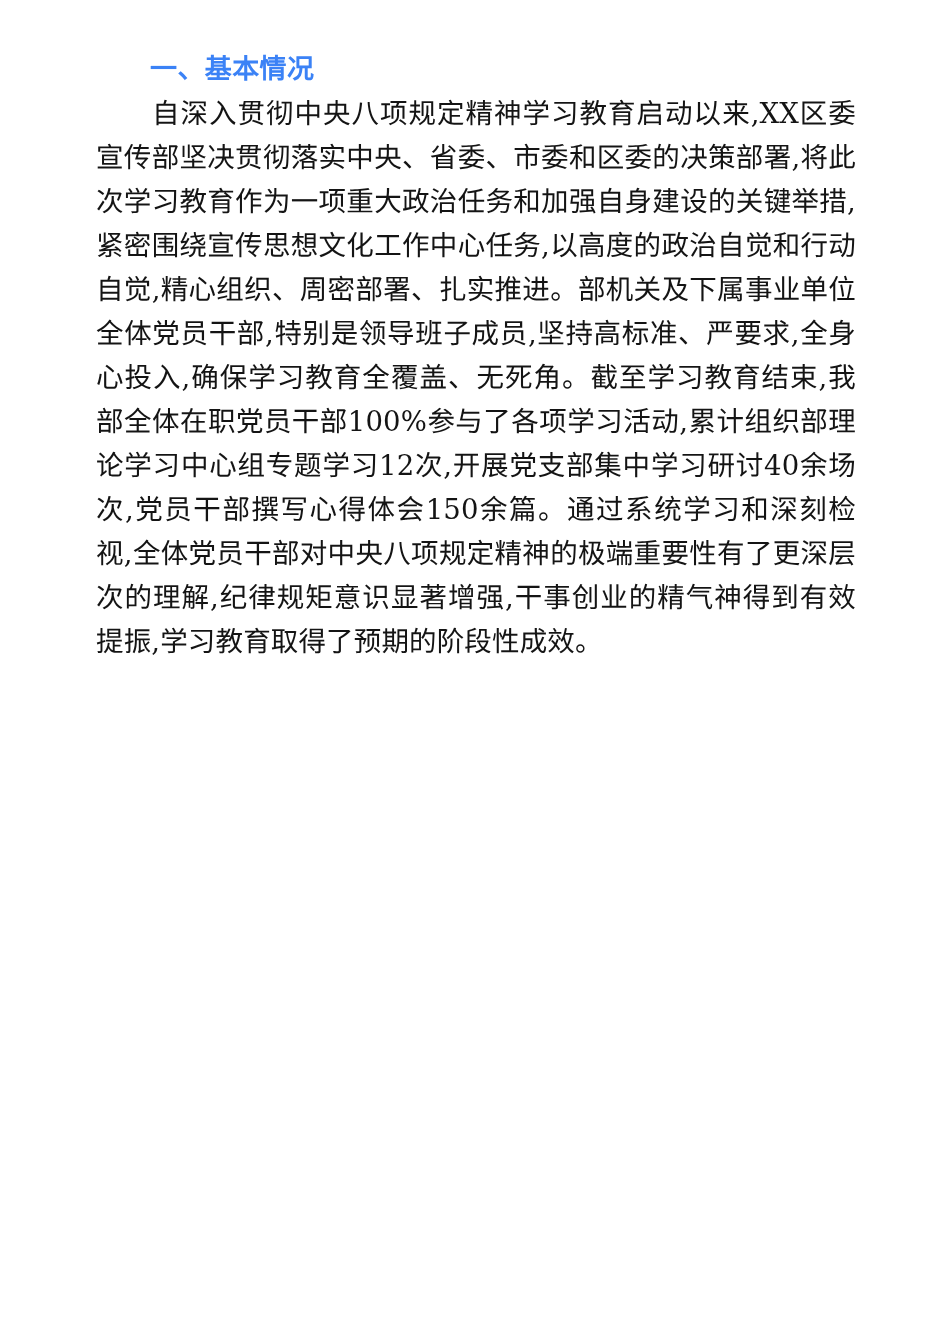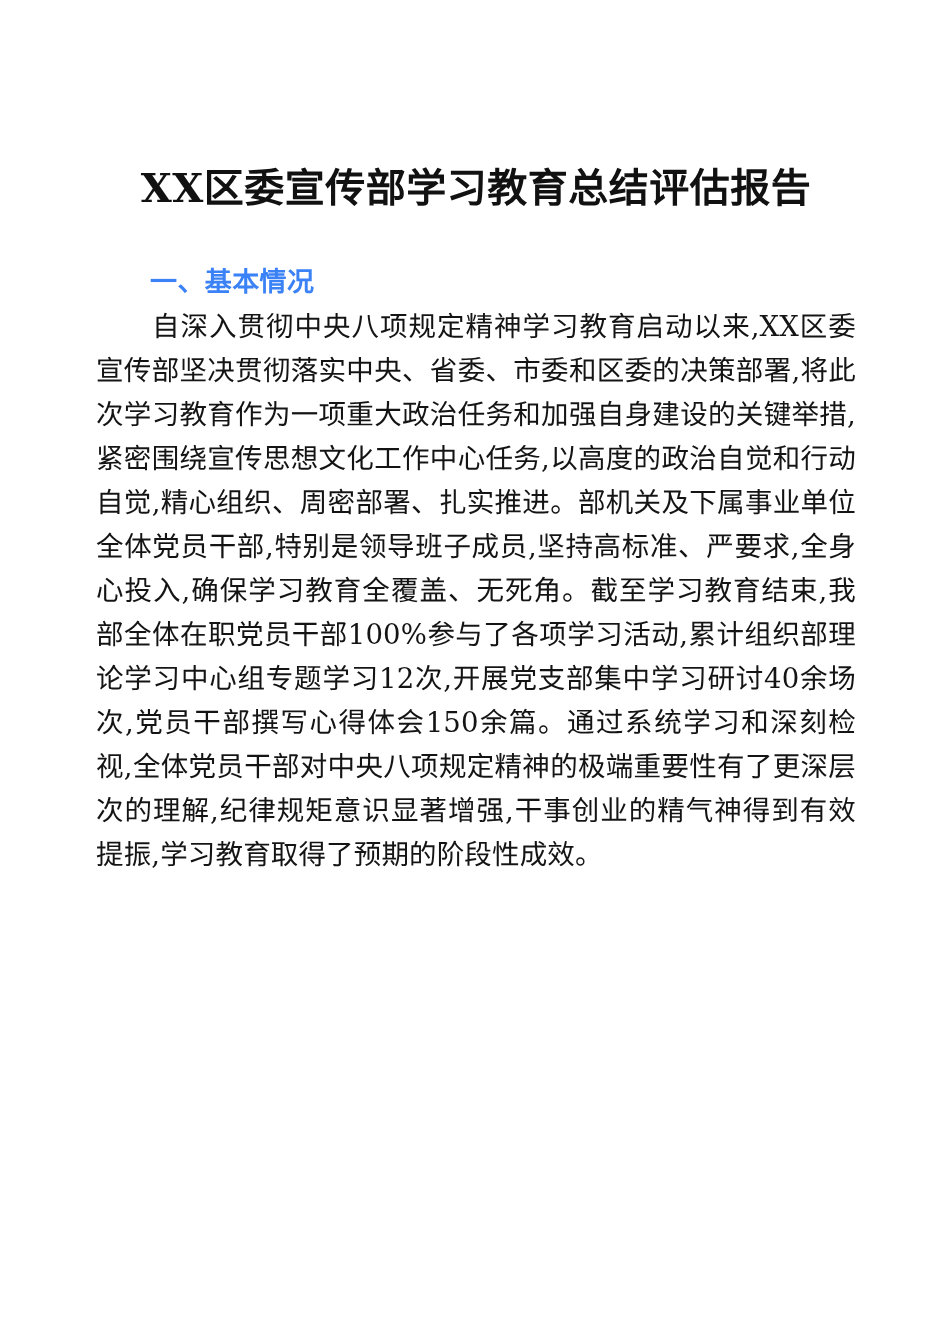--- a/index.html
+++ b/index.html
@@ -84,21 +84,20 @@
   .gap-before-heading {
     height: 0px;
   }
 </style>
 </head>
 <body>
 
 <div class="page">
   <div class="page-body">
 
-    <h1 class="doc-title">XX区委宣传部学习教育总结评估报告</h1>
 
     <div class="gap-after-title"></div>
 
 
     <div class="gap-before-heading"></div>
 
     <h2 class="section-heading">一、基本情况</h2>
 
     <p class="body-paragraph">自深入贯彻中央八项规定精神学习教育启动以来,XX区委宣传部坚决贯彻落实中央、省委、市委和区委的决策部署,将此次学习教育作为一项重大政治任务和加强自身建设的关键举措,紧密围绕宣传思想文化工作中心任务,以高度的政治自觉和行动自觉,精心组织、周密部署、扎实推进。部机关及下属事业单位全体党员干部,特别是领导班子成员,坚持高标准、严要求,全身心投入,确保学习教育全覆盖、无死角。截至学习教育结束,我部全体在职党员干部100%参与了各项学习活动,累计组织部理论学习中心组专题学习12次,开展党支部集中学习研讨40余场次,党员干部撰写心得体会150余篇。通过系统学习和深刻检视,全体党员干部对中央八项规定精神的极端重要性有了更深层次的理解,纪律规矩意识显著增强,干事创业的精气神得到有效提振,学习教育取得了预期的阶段性成效。</p>
 

